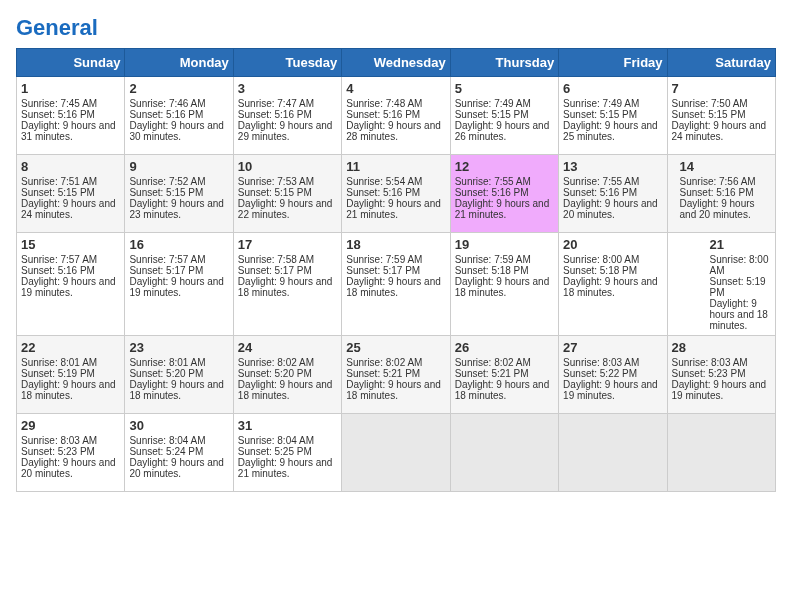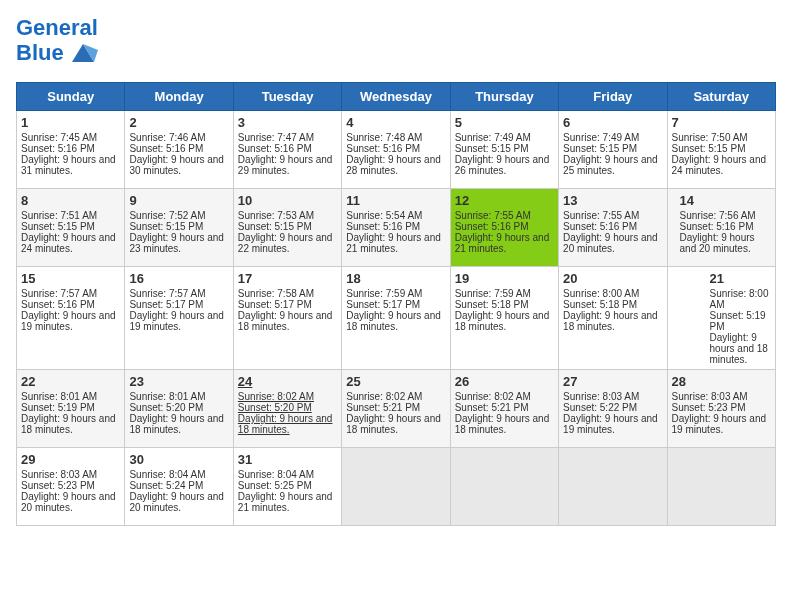--- a/index.html
+++ b/index.html
@@ -11,21 +11,21 @@
       overflow: hidden;
     }
     .container {
       width: 792px;
       padding: 16px 16px 8px 16px;
     }
     .header {
       display: flex;
       justify-content: space-between;
       align-items: flex-start;
-      margin-bottom: 16px;
+      margin-bottom: 8px;
     }
     .logo {
       display: flex;
       align-items: center;
     }
     .title-block {
       text-align: right;
     }
     .month-title {
       font-size: 32px;
@@ -40,21 +40,21 @@
       width: 100%;
       border-collapse: collapse;
       table-layout: fixed;
     }
     thead th {
       background-color: #2a6db5;
       color: #fff;
       font-size: 13px;
       font-weight: bold;
       padding: 6px 4px;
-      text-align: center;
+      text-align: right;
       border: 1px solid #1d5a9a;
     }
     tbody td {
       border: 1px solid #ccc;
       vertical-align: top;
       padding: 4px 4px;
       font-size: 10px;
       color: #333;
       height: 78px;
       background: #fff;
@@ -79,27 +79,20 @@
 </head>
 <body>
 
 <div class="container">
   <div class="header">
     <div class="logo">
       <div>
         <div style="font-size:22px;font-weight:bold;color:#333;line-height:1.1;">
           <span style="color:#1a6bbf;">General</span>
         </div>
-        <div style="font-size:22px;font-weight:bold;line-height:1.1;display:flex;align-items:center;">
-          <span style="color:#1a6bbf;">Blue</span>
-          <svg width="30" height="26" viewBox="0 0 30 26" style="margin-left:4px;">
-            <polygon points="4,22 15,4 26,22" fill="#2a6db5"></polygon>
-            <polygon points="15,4 26,22 30,10" fill="#5ba3e0"></polygon>
-          </svg>
-        </div>
       </div>
     </div>
     <div class="title-block">
       <div class="month-title"></div>
       <div class="subtitle"></div>
     </div>
   </div>
 
   <table>
     <thead>
@@ -121,37 +114,37 @@
           <td style="background: rgb(255, 255, 255);"><span class="day-num">4</span><span>Sunrise: 7:48 AM</span><br><span>Sunset: 5:16 PM</span><br><span>Daylight: 9 hours and 28 minutes.</span></td>
           <td style="background: rgb(255, 255, 255);"><span class="day-num">5</span><span>Sunrise: 7:49 AM</span><br><span>Sunset: 5:15 PM</span><br><span>Daylight: 9 hours and 26 minutes.</span></td>
           <td style="background: rgb(255, 255, 255);"><span class="day-num">6</span><span>Sunrise: 7:49 AM</span><br><span>Sunset: 5:15 PM</span><br><span>Daylight: 9 hours and 25 minutes.</span></td>
           <td style="background: rgb(255, 255, 255);"><span class="day-num">7</span><span>Sunrise: 7:50 AM</span><br><span>Sunset: 5:15 PM</span><br><span>Daylight: 9 hours and 24 minutes.</span></td>
         </tr>
         <tr>
           <td style="background: rgb(245, 245, 245);"><span class="day-num">8</span><span>Sunrise: 7:51 AM</span><br><span>Sunset: 5:15 PM</span><br><span>Daylight: 9 hours and 24 minutes.</span></td>
           <td style="background: rgb(245, 245, 245);"><span class="day-num">9</span><span>Sunrise: 7:52 AM</span><br><span>Sunset: 5:15 PM</span><br><span>Daylight: 9 hours and 23 minutes.</span></td>
           <td style="background: rgb(245, 245, 245); margin-top: 48px;"><span class="day-num">10</span><span>Sunrise: 7:53 AM</span><br><span>Sunset: 5:15 PM</span><br><span>Daylight: 9 hours and 22 minutes.</span></td>
           <td style="background: rgb(245, 245, 245);"><span class="day-num">11</span><span>Sunrise: 5:54 AM</span><br><span>Sunset: 5:16 PM</span><br><span>Daylight: 9 hours and 21 minutes.</span></td>
-          <td style="background: #84cc16; margin-left: 32px;"><span class="day-num">12</span><span>Sunrise: 7:55 AM</span><br><span>Sunset: 5:16 PM</span><br><span>Daylight: 9 hours and 21 minutes.</span></td>
+          <td style="background: #f0abfc; margin-left: 32px;"><span class="day-num">12</span><span>Sunrise: 7:55 AM</span><br><span>Sunset: 5:16 PM</span><br><span>Daylight: 9 hours and 21 minutes.</span></td>
           <td style="background: rgb(245, 245, 245); margin-left: 40px;"><span class="day-num">13</span><span>Sunrise: 7:55 AM</span><br><span>Sunset: 5:16 PM</span><br><span>Daylight: 9 hours and 20 minutes.</span></td>
           <td style="background: rgb(245, 245, 245); padding-left: 12px;"><span class="day-num">14</span><span>Sunrise: 7:56 AM</span><br><span>Sunset: 5:16 PM</span><br><span>Daylight: 9 hours and 20 minutes.</span></td>
         </tr>
         <tr>
           <td style="background: rgb(255, 255, 255);"><span class="day-num">15</span><span>Sunrise: 7:57 AM</span><br><span>Sunset: 5:16 PM</span><br><span>Daylight: 9 hours and 19 minutes.</span></td>
           <td style="background: rgb(255, 255, 255); margin-top: 40px;"><span class="day-num">16</span><span>Sunrise: 7:57 AM</span><br><span>Sunset: 5:17 PM</span><br><span>Daylight: 9 hours and 19 minutes.</span></td>
           <td style="background: rgb(255, 255, 255);"><span class="day-num">17</span><span>Sunrise: 7:58 AM</span><br><span>Sunset: 5:17 PM</span><br><span>Daylight: 9 hours and 18 minutes.</span></td>
           <td style="background: rgb(255, 255, 255);"><span class="day-num">18</span><span>Sunrise: 7:59 AM</span><br><span>Sunset: 5:17 PM</span><br><span>Daylight: 9 hours and 18 minutes.</span></td>
           <td style="background: rgb(255, 255, 255);"><span class="day-num">19</span><span>Sunrise: 7:59 AM</span><br><span>Sunset: 5:18 PM</span><br><span>Daylight: 9 hours and 18 minutes.</span></td>
           <td style="background: rgb(255, 255, 255);"><span class="day-num">20</span><span>Sunrise: 8:00 AM</span><br><span>Sunset: 5:18 PM</span><br><span>Daylight: 9 hours and 18 minutes.</span></td>
           <td style="background: rgb(255, 255, 255); padding-left: 42px;"><span class="day-num">21</span><span>Sunrise: 8:00 AM</span><br><span>Sunset: 5:19 PM</span><br><span>Daylight: 9 hours and 18 minutes.</span></td>
         </tr>
         <tr>
           <td style="background: rgb(245, 245, 245);"><span class="day-num">22</span><span>Sunrise: 8:01 AM</span><br><span>Sunset: 5:19 PM</span><br><span>Daylight: 9 hours and 18 minutes.</span></td>
           <td style="background: rgb(245, 245, 245);"><span class="day-num">23</span><span>Sunrise: 8:01 AM</span><br><span>Sunset: 5:20 PM</span><br><span>Daylight: 9 hours and 18 minutes.</span></td>
-          <td style="background: rgb(245, 245, 245); text-decoration: underline;"><span class="day-num">24</span><span>Sunrise: 8:02 AM</span><br><span>Sunset: 5:20 PM</span><br><span>Daylight: 9 hours and 18 minutes.</span></td>
+          <td style="background: rgb(245, 245, 245);"><span class="day-num">24</span><span>Sunrise: 8:02 AM</span><br><span>Sunset: 5:20 PM</span><br><span>Daylight: 9 hours and 18 minutes.</span></td>
           <td style="background: rgb(245, 245, 245);"><span class="day-num">25</span><span>Sunrise: 8:02 AM</span><br><span>Sunset: 5:21 PM</span><br><span>Daylight: 9 hours and 18 minutes.</span></td>
           <td style="background: rgb(245, 245, 245);"><span class="day-num">26</span><span>Sunrise: 8:02 AM</span><br><span>Sunset: 5:21 PM</span><br><span>Daylight: 9 hours and 18 minutes.</span></td>
           <td style="background: rgb(245, 245, 245);"><span class="day-num">27</span><span>Sunrise: 8:03 AM</span><br><span>Sunset: 5:22 PM</span><br><span>Daylight: 9 hours and 19 minutes.</span></td>
           <td style="background: rgb(245, 245, 245);"><span class="day-num">28</span><span>Sunrise: 8:03 AM</span><br><span>Sunset: 5:23 PM</span><br><span>Daylight: 9 hours and 19 minutes.</span></td>
         </tr>
         <tr>
           <td style="background: rgb(255, 255, 255);"><span class="day-num">29</span><span>Sunrise: 8:03 AM</span><br><span>Sunset: 5:23 PM</span><br><span>Daylight: 9 hours and 20 minutes.</span></td>
           <td style="background: rgb(255, 255, 255);"><span class="day-num">30</span><span>Sunrise: 8:04 AM</span><br><span>Sunset: 5:24 PM</span><br><span>Daylight: 9 hours and 20 minutes.</span></td>
           <td style="background: rgb(255, 255, 255);"><span class="day-num">31</span><span>Sunrise: 8:04 AM</span><br><span>Sunset: 5:25 PM</span><br><span>Daylight: 9 hours and 21 minutes.</span></td>
           <td class="cell-empty"></td>

